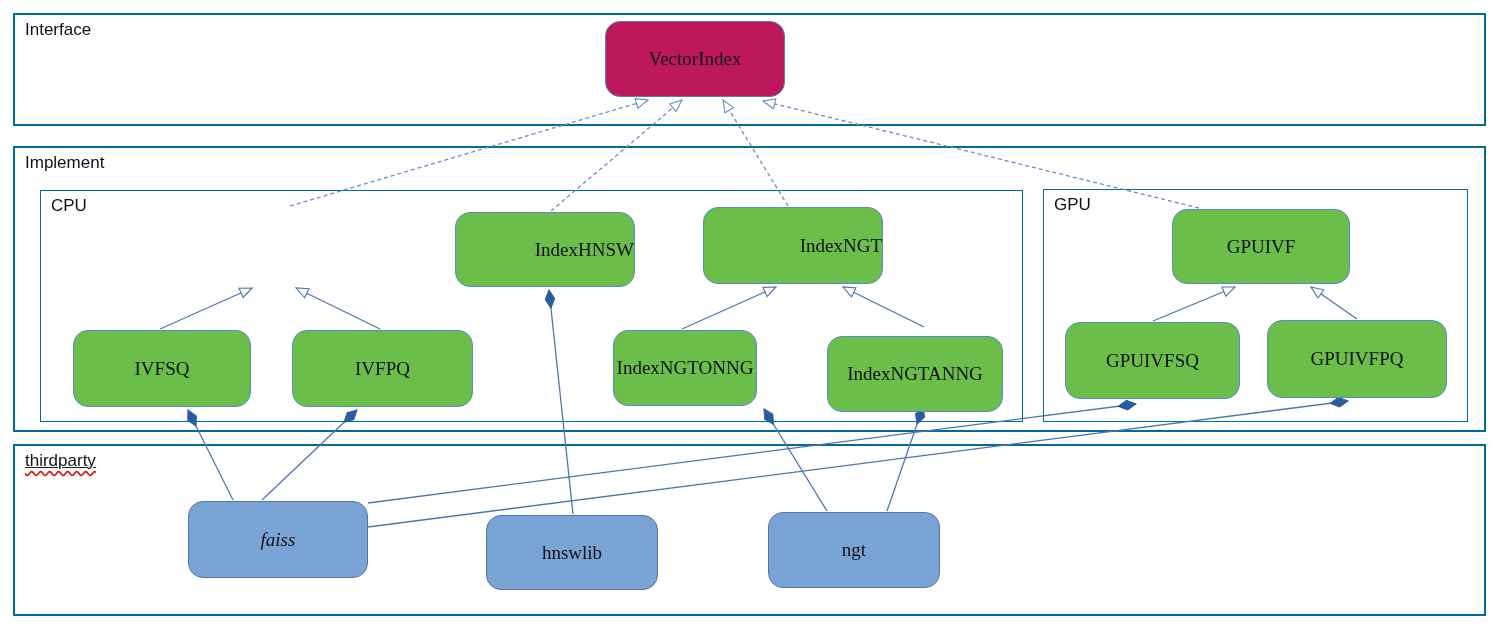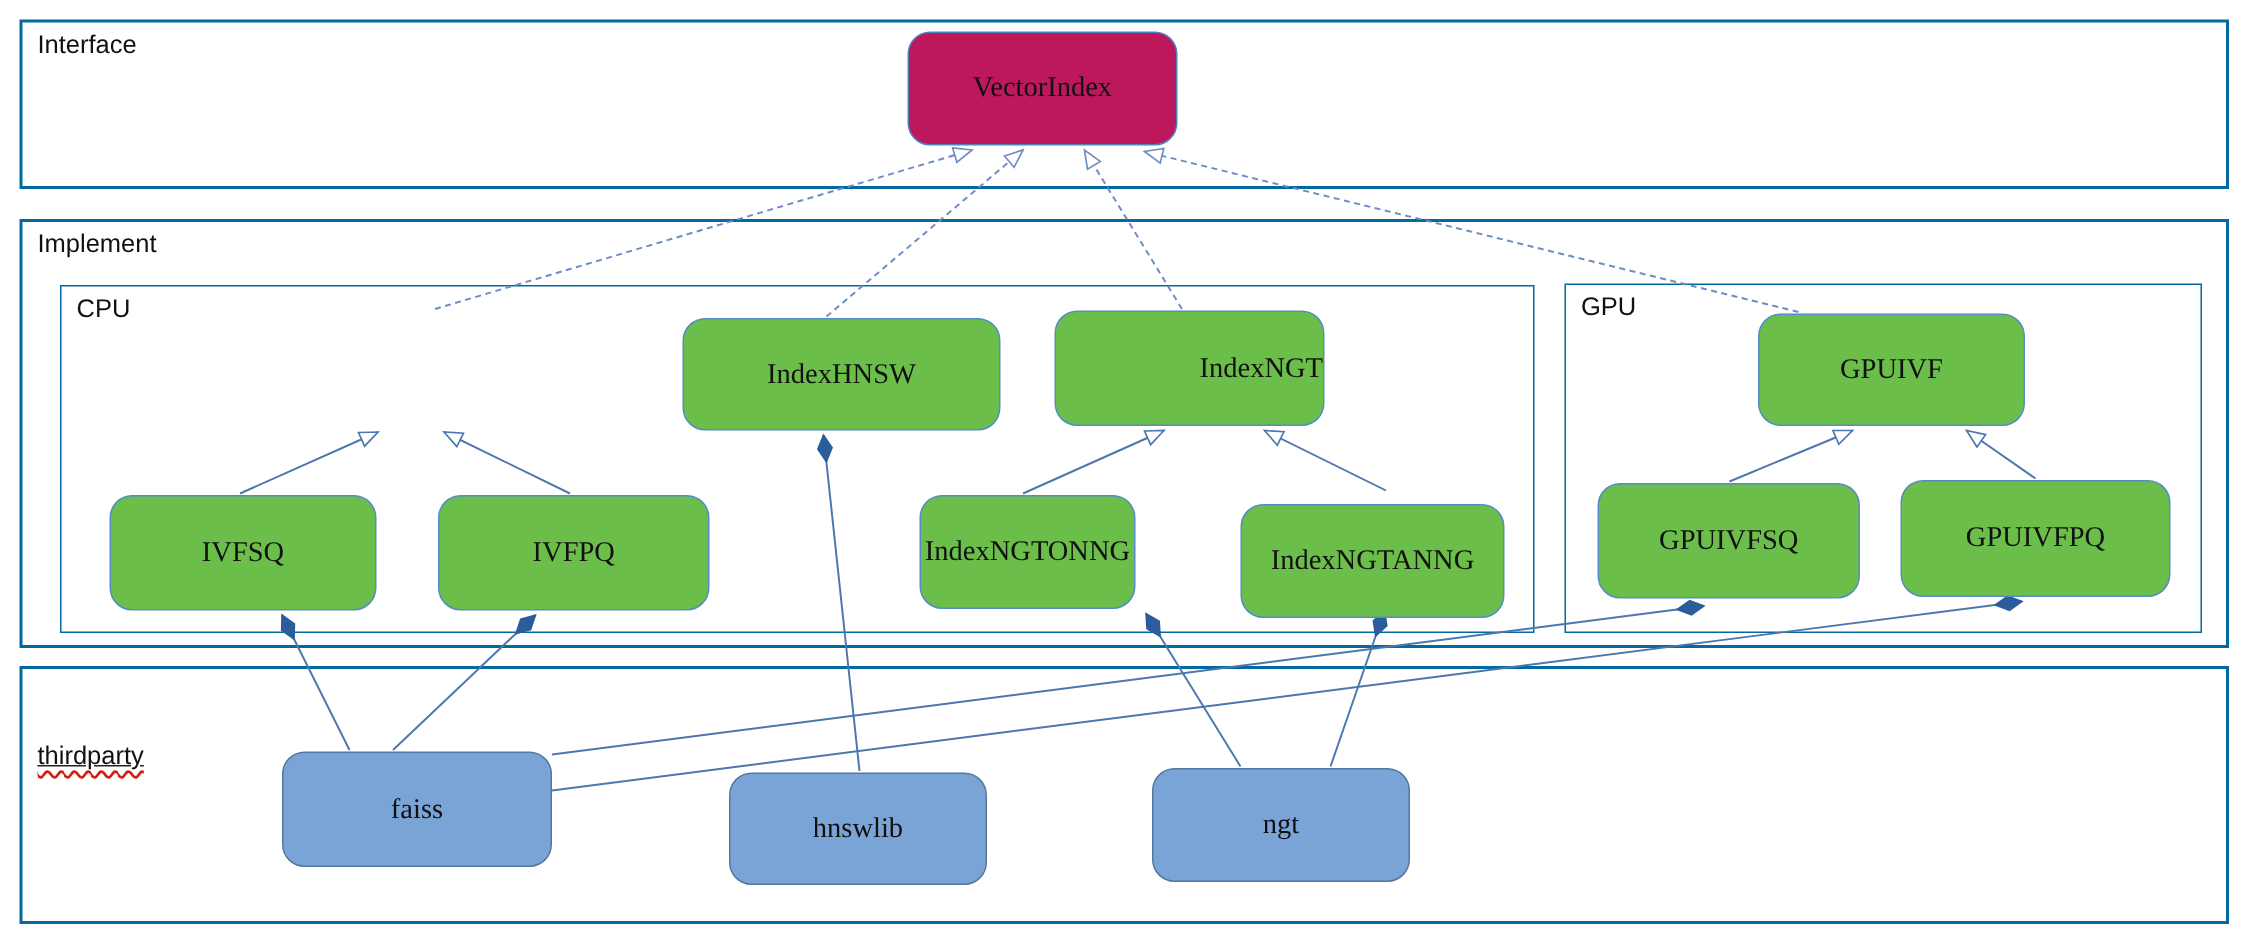--- a/index.html
+++ b/index.html
@@ -21,21 +21,21 @@
   .container-label {
     position: absolute;
     top: 5px;
     left: 10px;
     font-size: 17px;
     color: #111111;
     font-family: "Liberation Sans", sans-serif;
     white-space: nowrap;
   }
   
-  .spell-label { text-decoration: underline solid #222222; margin-top: 43px; }
+  .spell-label { text-decoration: underline solid #222222; }
   .spell-label > span {
     text-decoration: underline wavy #d22015;
     text-underline-offset: 4px;
   }
   .edge-layer {
     position: absolute;
     left: 0; top: 0;
     width: 1503px; height: 628px;
     z-index: 1;
     pointer-events: none;
@@ -53,30 +53,30 @@
     box-sizing: border-box;
     text-align: center;
   }
   .node-green { background: #6cbe4a; border: 1.5px solid #548cc7; }
   .node-pink  { background: #be185d; border: 1.5px solid #4f81bd; }
   .node-blue  { background: #7ba4d6; border: 1.5px solid #54779f; }
 
   
   #n-vectorindex   { left: 605px;  top: 21px;  width: 180px; height: 76px; }
   #n-ivf           { left: 183px;  top: 207px; width: 181px; height: 78px; }
-  #n-indexhnsw     { left: 455px;  top: 212px; width: 212px; height: 75px; }
+  #n-indexhnsw     { left: 455px;  top: 212px; width: 180px; height: 75px; justify-content: flex-end; }
   #n-indexngt      { left: 703px;  top: 207px; width: 180px; height: 77px; justify-content: flex-end; }
   #n-gpuivf        { left: 1172px; top: 209px; width: 178px; height: 75px; }
   #n-ivfsq         { left: 73px;   top: 330px; width: 178px; height: 77px; }
   #n-ivfpq         { left: 292px;  top: 330px; width: 181px; height: 77px; }
   #n-indexngtonng  { left: 613px;  top: 330px; width: 144px; height: 76px; }
   #n-indexngtanng  { left: 827px;  top: 336px; width: 176px; height: 76px; }
   #n-gpuivfsq      { left: 1065px; top: 322px; width: 175px; height: 77px; }
   #n-gpuivfpq      { left: 1267px; top: 320px; width: 180px; height: 78px; }
-  #n-faiss         { left: 188px;  top: 501px; width: 180px; height: 77px; }
+  #n-faiss         { left: 188px;  top: 501px; width: 180px; height: 77px; font-style: italic; }
   #n-hnswlib       { left: 486px;  top: 515px; width: 172px; height: 75px; }
   #n-ngt           { left: 768px;  top: 512px; width: 172px; height: 76px; }
 
   
   #c-interface  { left: 13px;   top: 13px;  width: 1473px; height: 113px; }
   #c-implement  { left: 13px;   top: 146px; width: 1473px; height: 286px; }
   #c-cpu        { left: 40px;   top: 190px; width: 983px;  height: 232px; border-width: 1.5px; }
   #c-gpu        { left: 1043px; top: 189px; width: 425px;  height: 233px; border-width: 1.5px; }
   #c-thirdparty { left: 13px;   top: 444px; width: 1473px; height: 172px; }
 </style>

